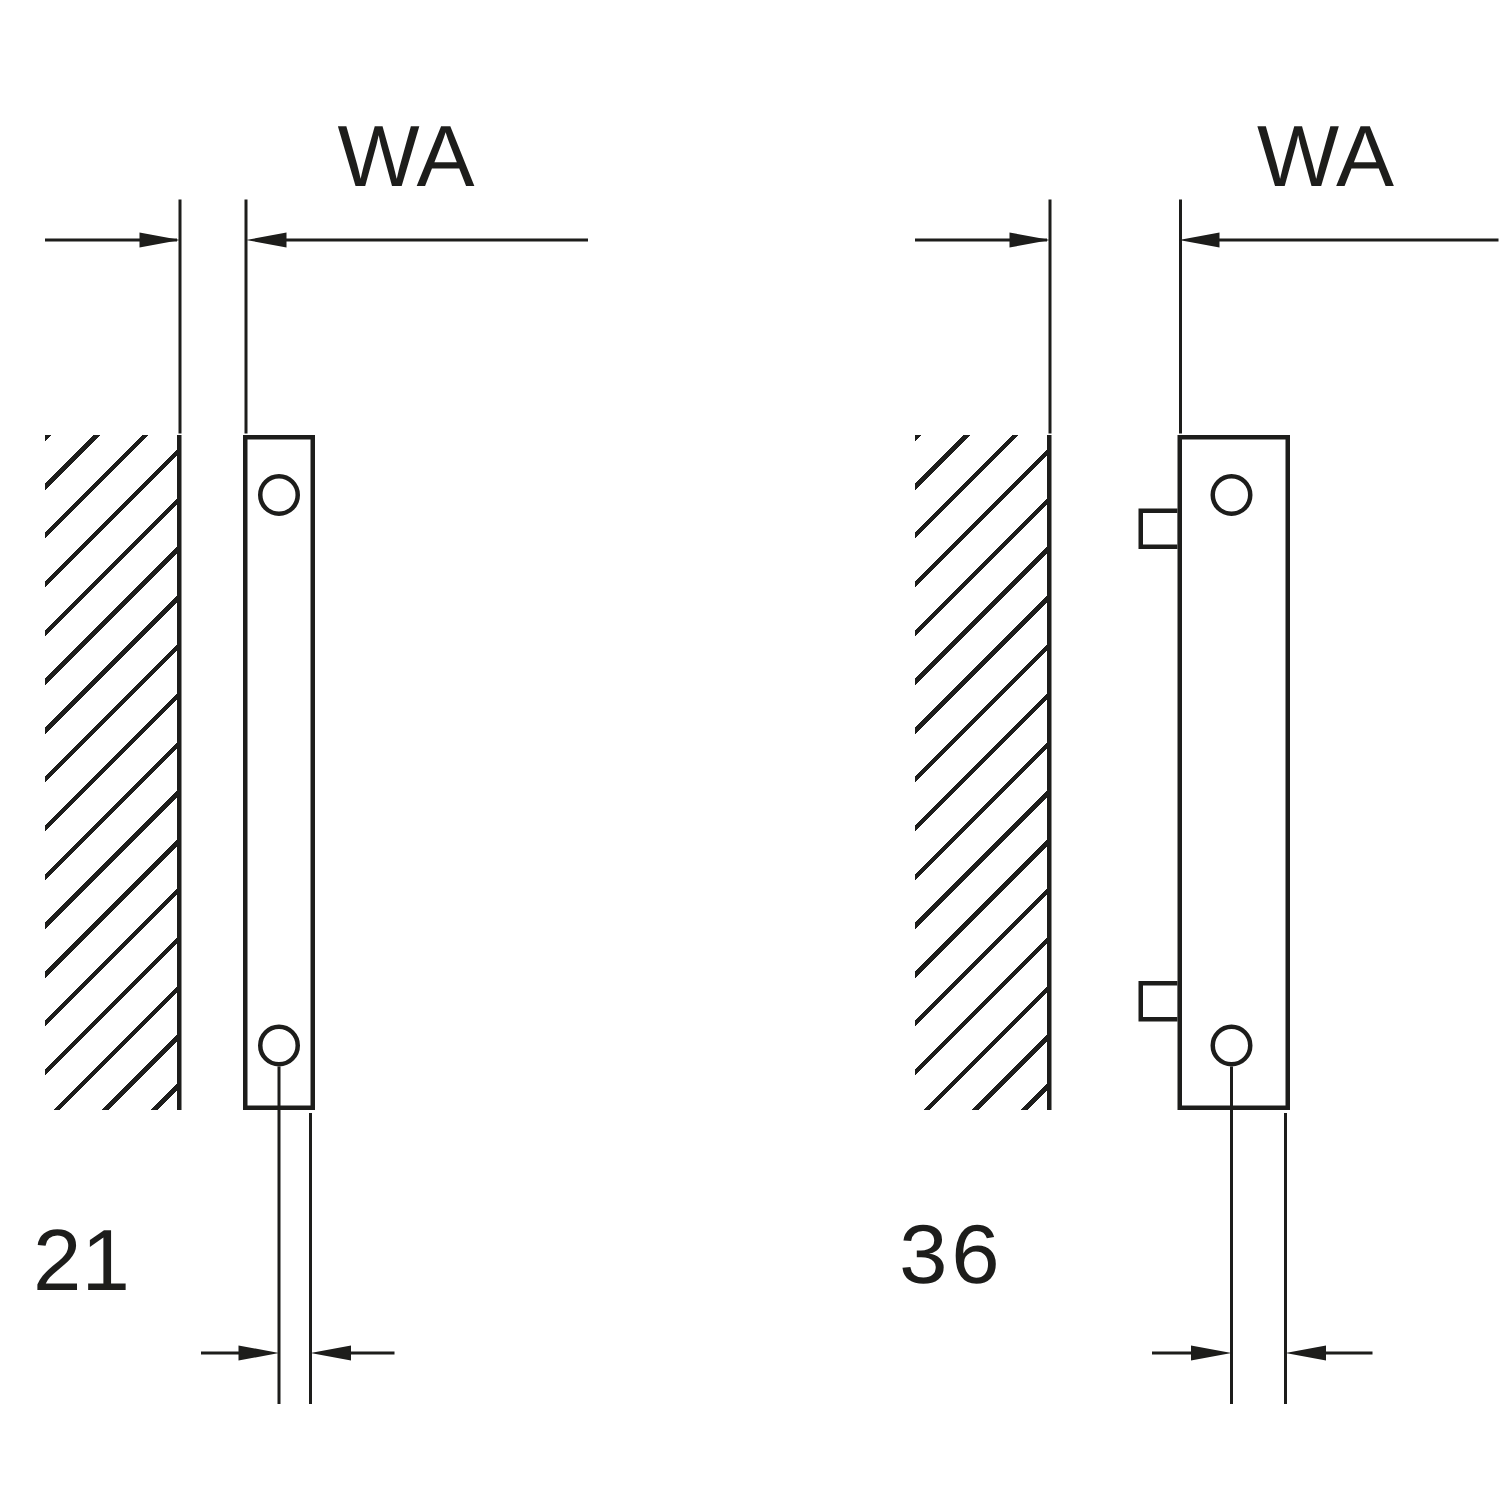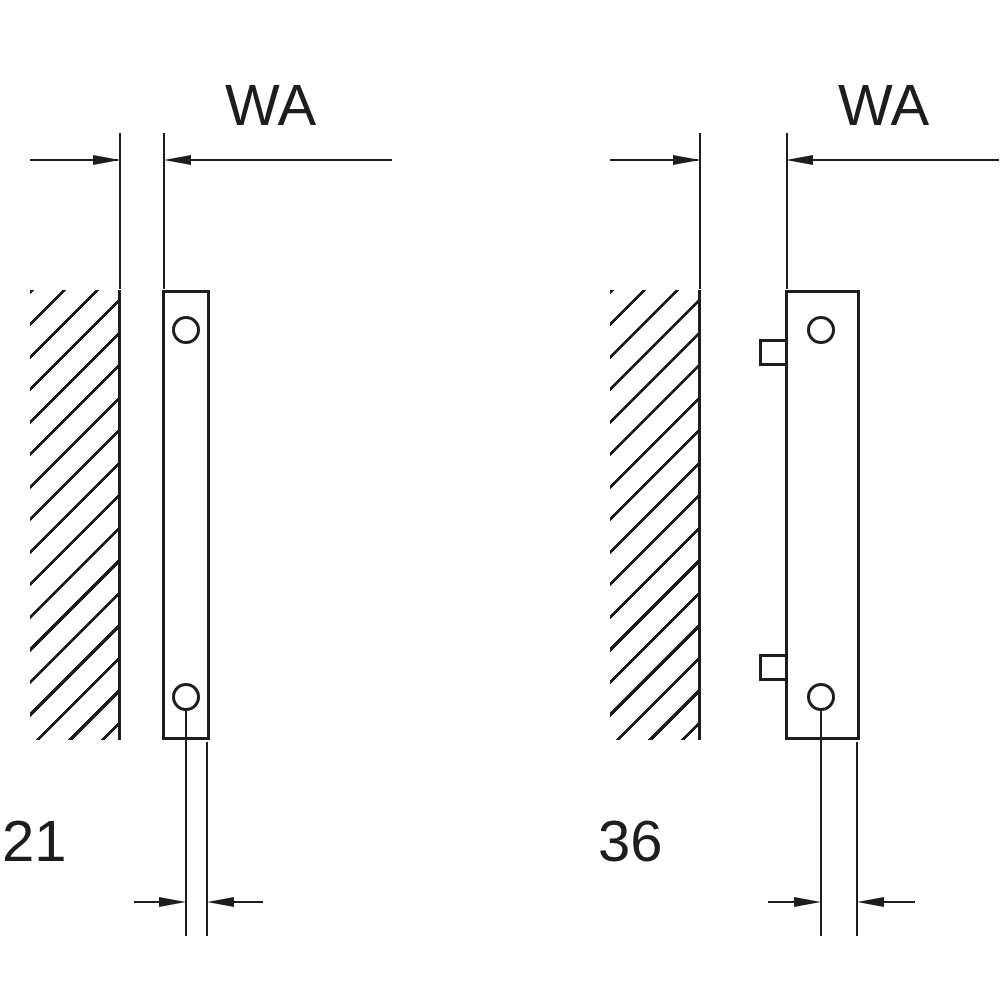--- a/index.html
+++ b/index.html
@@ -53,21 +53,21 @@
   <div class="outline" style="left:162px; top:290px; width:48px; height:450px;"></div>
   <div class="outline circle" style="left:172px; top:316px; width:28px; height:28px;"></div>
   <div class="outline circle" style="left:172px; top:683px; width:28px; height:28px;"></div>
 
   <div class="ink" style="left:185px; top:711px; width:2px; height:225px;"></div>
   <div class="ink" style="left:206px; top:742px; width:2px; height:194px;"></div>
   <div class="ink" style="left:134px; top:901px; width:28px; height:2px;"></div>
   <div class="arrow-r" style="left:159px; top:897px;"></div>
   <div class="arrow-l" style="left:207px; top:897px;"></div>
   <div class="ink" style="left:232px; top:901px; width:31px; height:2px;"></div>
-  <div class="dim-label" style="left:2px; top:812px; width:100px;">21</div>
+  <div class="dim-label" style="left:22px; top:812px; width:100px;">21</div>
 </div>
 
 <div>
 
   <div class="hatch" style="left:610px; top:290px; width:90px; height:450px;"></div>
   <div class="ink" style="left:698px; top:290px; width:3px; height:450px;"></div>
 
   <div class="ink" style="left:699px; top:133px; width:2px; height:156px;"></div>
   <div class="ink" style="left:786px; top:133px; width:2px; height:156px;"></div>
   <div class="ink" style="left:610px; top:159px; width:88px; height:2px;"></div>
@@ -81,14 +81,14 @@
   <div class="outline" style="left:785px; top:290px; width:75px; height:450px;"></div>
   <div class="outline circle" style="left:807px; top:316px; width:28px; height:28px;"></div>
   <div class="outline circle" style="left:807px; top:683px; width:28px; height:28px;"></div>
 
   <div class="ink" style="left:820px; top:711px; width:2px; height:225px;"></div>
   <div class="ink" style="left:856px; top:742px; width:2px; height:194px;"></div>
   <div class="ink" style="left:768px; top:901px; width:28px; height:2px;"></div>
   <div class="arrow-r" style="left:794px; top:897px;"></div>
   <div class="arrow-l" style="left:857px; top:897px;"></div>
   <div class="ink" style="left:882px; top:901px; width:33px; height:2px;"></div>
-  <div class="dim-label" style="left:598px; top:812px; width:100px;">36</div>
+  <div class="dim-label" style="left:598px; top:812px; width:100px;font-family:Liberation Mono, monospace;">36</div>
 </div>
 
 </body></html>

